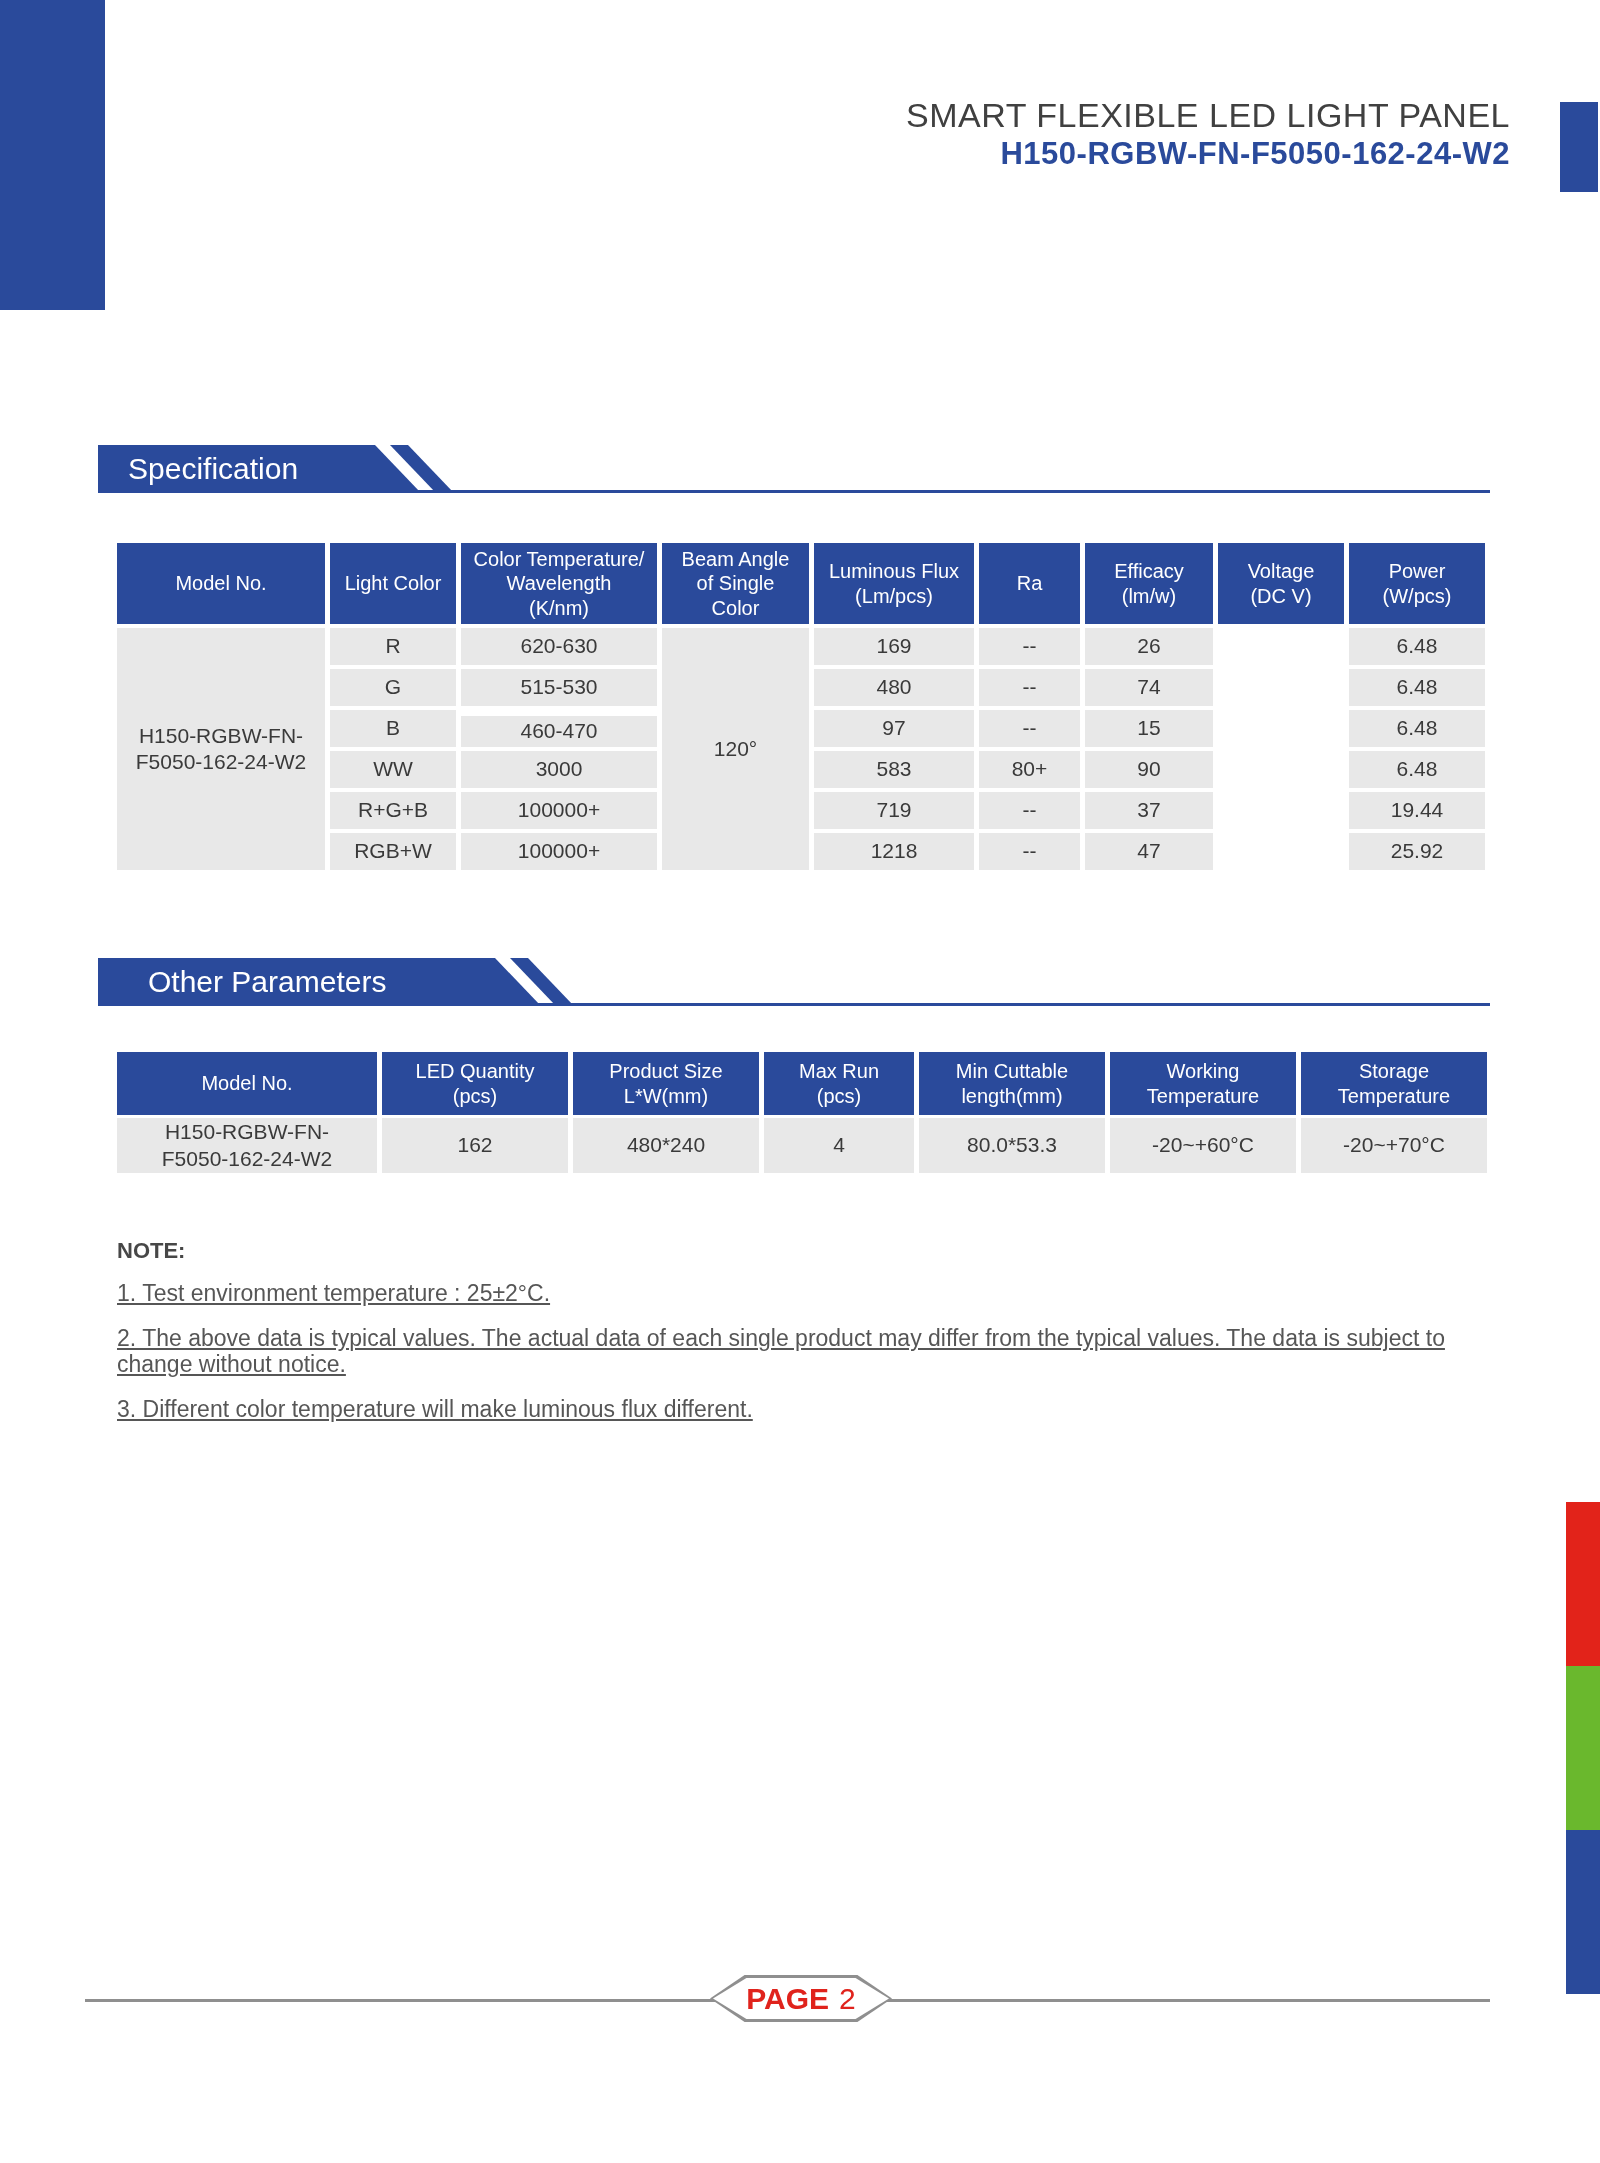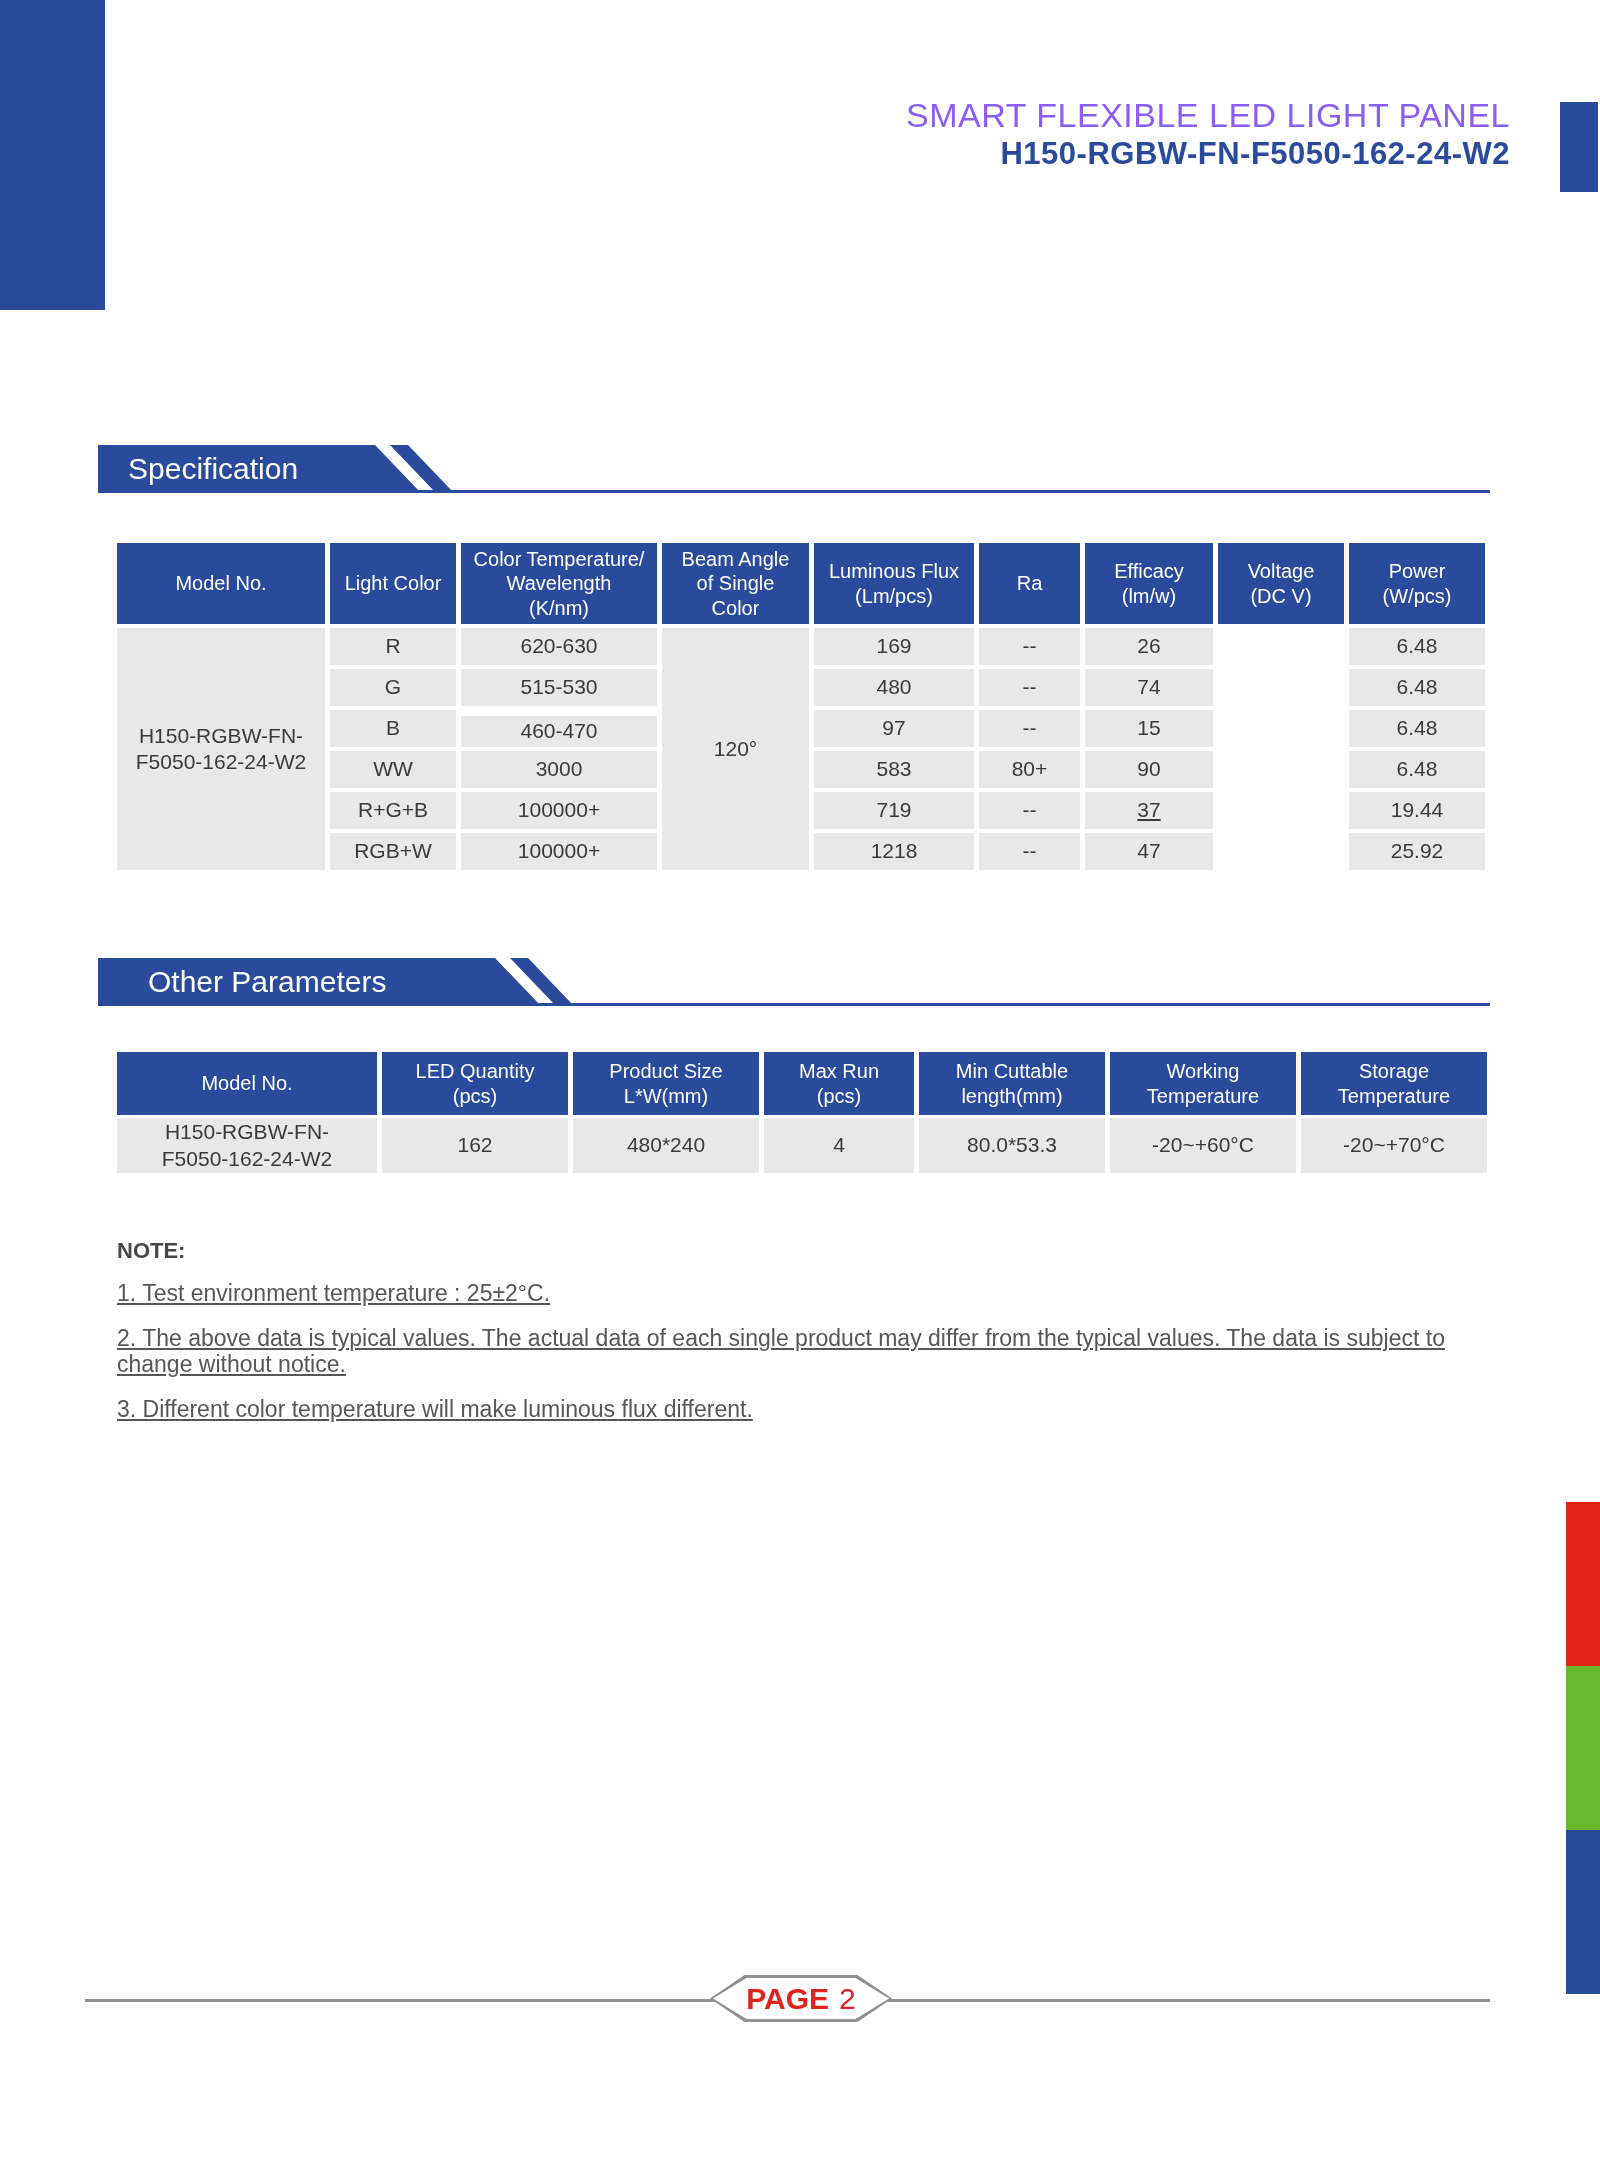--- a/index.html
+++ b/index.html
@@ -5,21 +5,21 @@
   html,body{margin:0;padding:0;}
   body{
     width:1600px;height:2163px;position:relative;background:#ffffff;
     font-family:"Liberation Sans", sans-serif;overflow:hidden;
   }
   .abs{position:absolute;}
 
   
   .corner-rect{left:0;top:0;width:105px;height:310px;background:#2a4a9b;}
   .title-small{right:90px;top:96px;width:900px;text-align:right;
-    font-size:34px;color:#8b5cf6;letter-spacing:0.5px;}
+    font-size:34px;color:#404040;letter-spacing:0.5px;}
   .title-model{right:90px;top:136px;width:1000px;text-align:right;
     font-size:31px;font-weight:bold;color:#2a4a9b;letter-spacing:0.5px;}
   .accent-bar{left:1560px;top:102px;width:38px;height:90px;background:#2a4a9b;}
 
   
   .banner{height:47px;width:620px;}
   .banner .shape,.banner .stripe{position:absolute;top:0;bottom:0;left:0;right:0;background:#2a4a9b;}
   .banner .label{position:absolute;top:0;left:0;height:35px;line-height:47px;
     color:#ffffff;font-size:30px;}
   .banner-spec .shape{clip-path:polygon(0 0,277px 0,322px 100%,0 100%);}
@@ -135,21 +135,21 @@
   <div class="cell-b" style="grid-column:3;grid-row:5;">3000</div>
   <div class="cell-b" style="grid-column:5;grid-row:5;">583</div>
   <div class="cell-b" style="grid-column:6;grid-row:5;">80+</div>
   <div class="cell-b" style="grid-column:7;grid-row:5;">90</div>
   <div class="cell-b" style="grid-column:9;grid-row:5;">6.48</div>
 
   <div class="cell-b" style="grid-column:2;grid-row:6;">R+G+B</div>
   <div class="cell-b" style="grid-column:3;grid-row:6;">100000+</div>
   <div class="cell-b" style="grid-column:5;grid-row:6;">719</div>
   <div class="cell-b" style="grid-column:6;grid-row:6;">--</div>
-  <div class="cell-b" style="grid-column:7;grid-row:6;text-decoration:underline;">37</div>
+  <div class="cell-b" style="grid-column:7;grid-row:6;">37</div>
   <div class="cell-b" style="grid-column:9;grid-row:6;">19.44</div>
 
   <div class="cell-b" style="grid-column:2;grid-row:7;">RGB+W</div>
   <div class="cell-b" style="grid-column:3;grid-row:7;">100000+</div>
   <div class="cell-b" style="grid-column:5;grid-row:7;">1218</div>
   <div class="cell-b" style="grid-column:6;grid-row:7;">--</div>
   <div class="cell-b" style="grid-column:7;grid-row:7;">47</div>
   <div class="cell-b" style="grid-column:9;grid-row:7;">25.92</div>
 </div>
 

